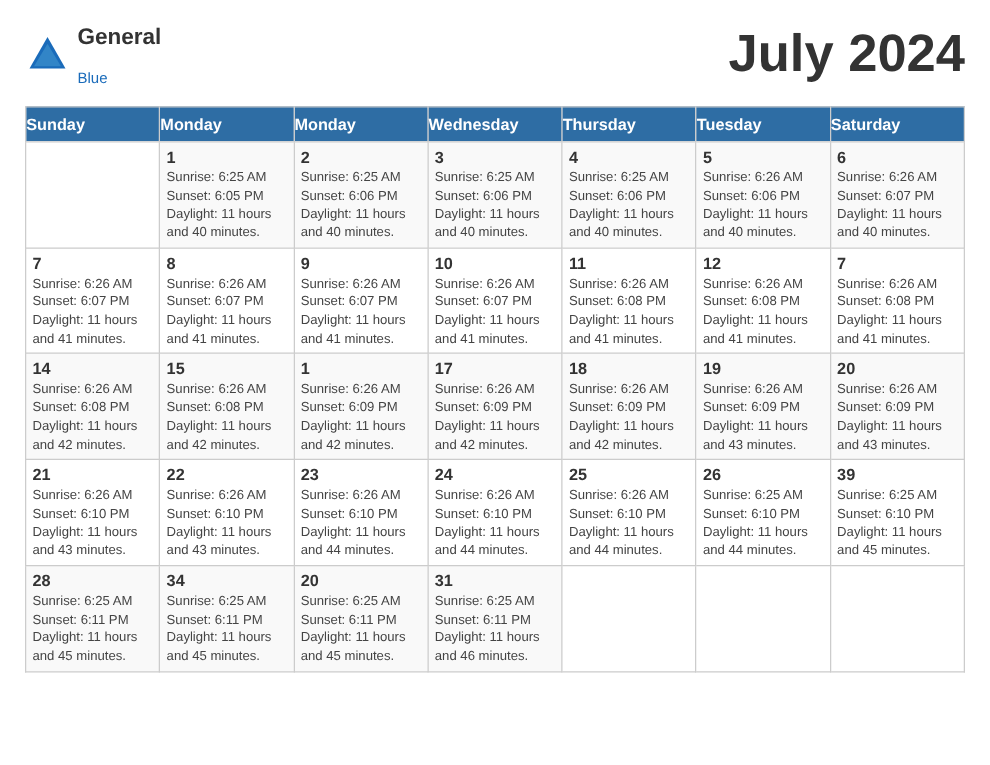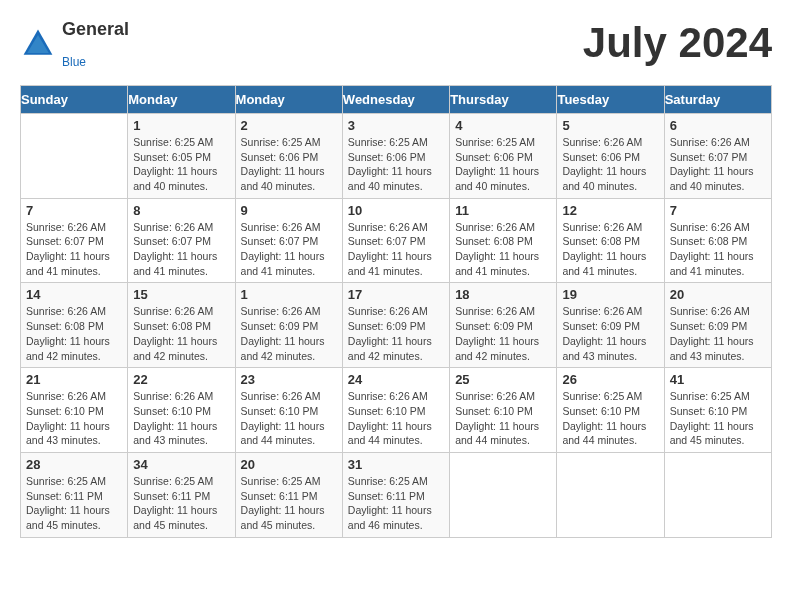--- a/index.html
+++ b/index.html
@@ -312,21 +312,21 @@
 and 44 minutes.</div>
         </td>
         <td>
           <span class="day-num">26</span>
           <div class="day-info" style="white-space: pre-line;">Sunrise: 6:25 AM
 Sunset: 6:10 PM
 Daylight: 11 hours
 and 44 minutes.</div>
         </td>
         <td>
-          <span class="day-num">41</span>
+          <span class="day-num">39</span>
           <div class="day-info" style="white-space: pre-line;">Sunrise: 6:25 AM
 Sunset: 6:10 PM
 Daylight: 11 hours
 and 45 minutes.</div>
         </td>
       </tr>
       <tr>
         <td>
           <span class="day-num">28</span>
           <div class="day-info" style="white-space: pre-line;">Sunrise: 6:25 AM

